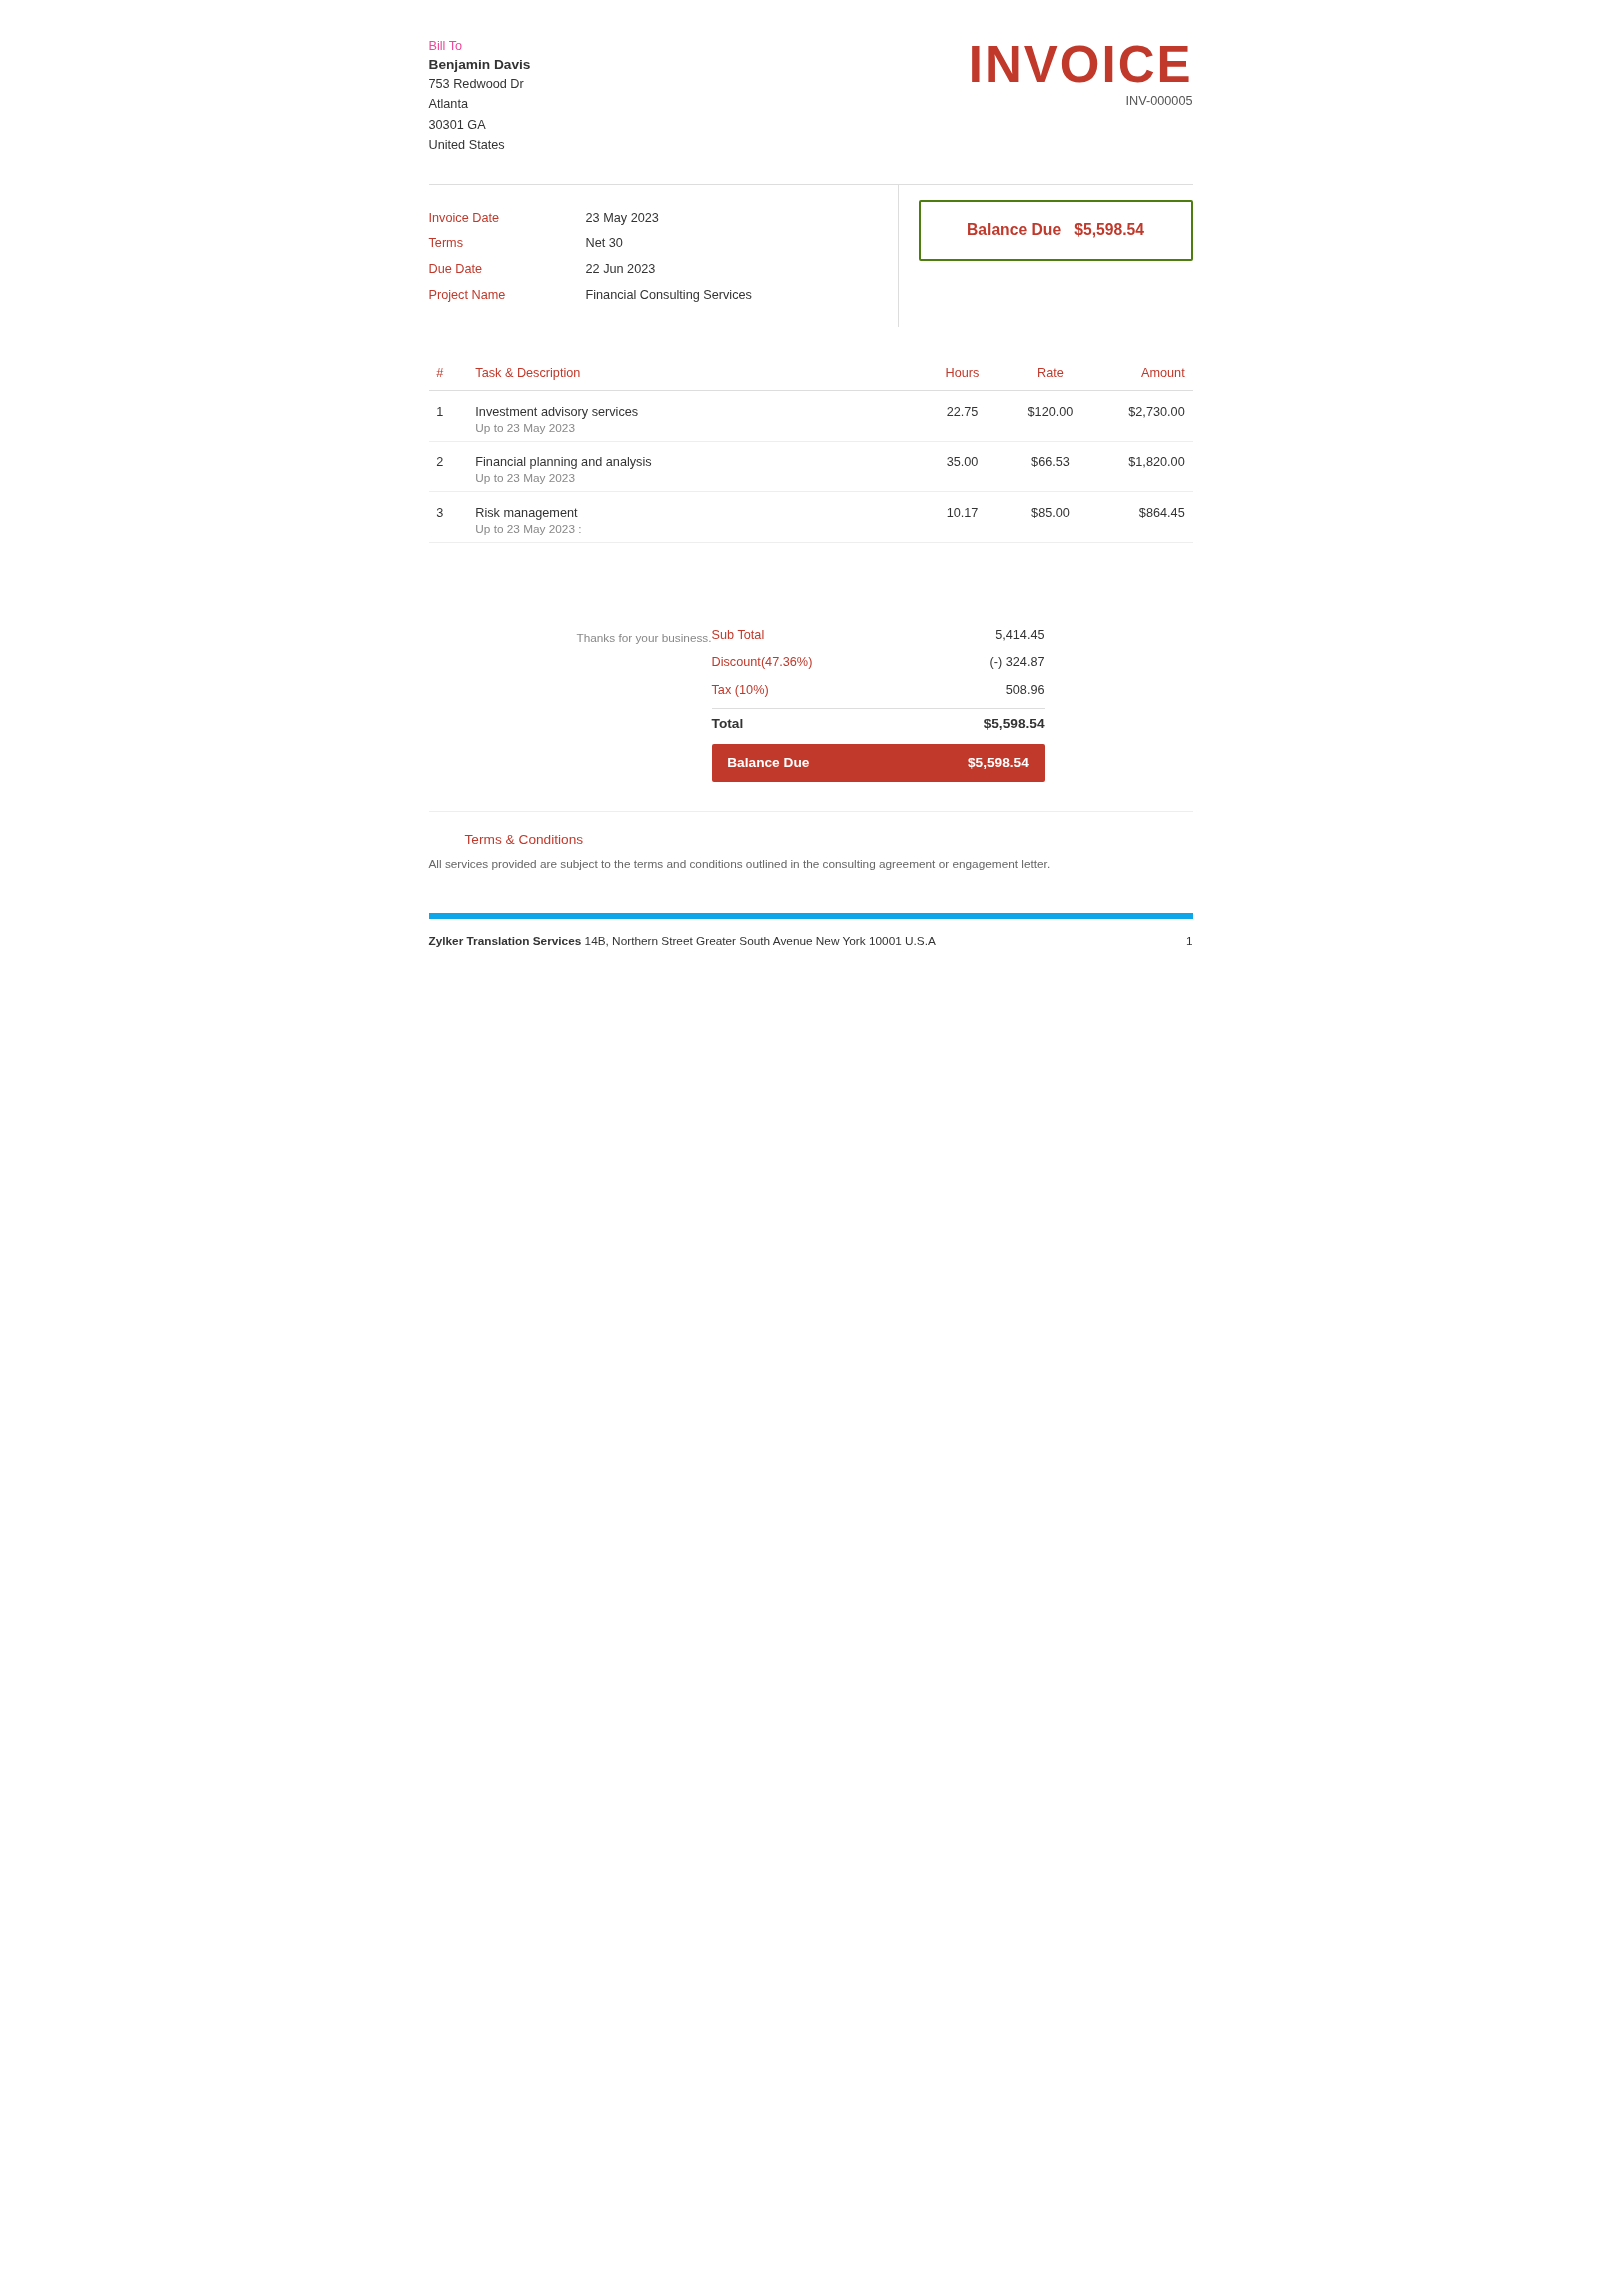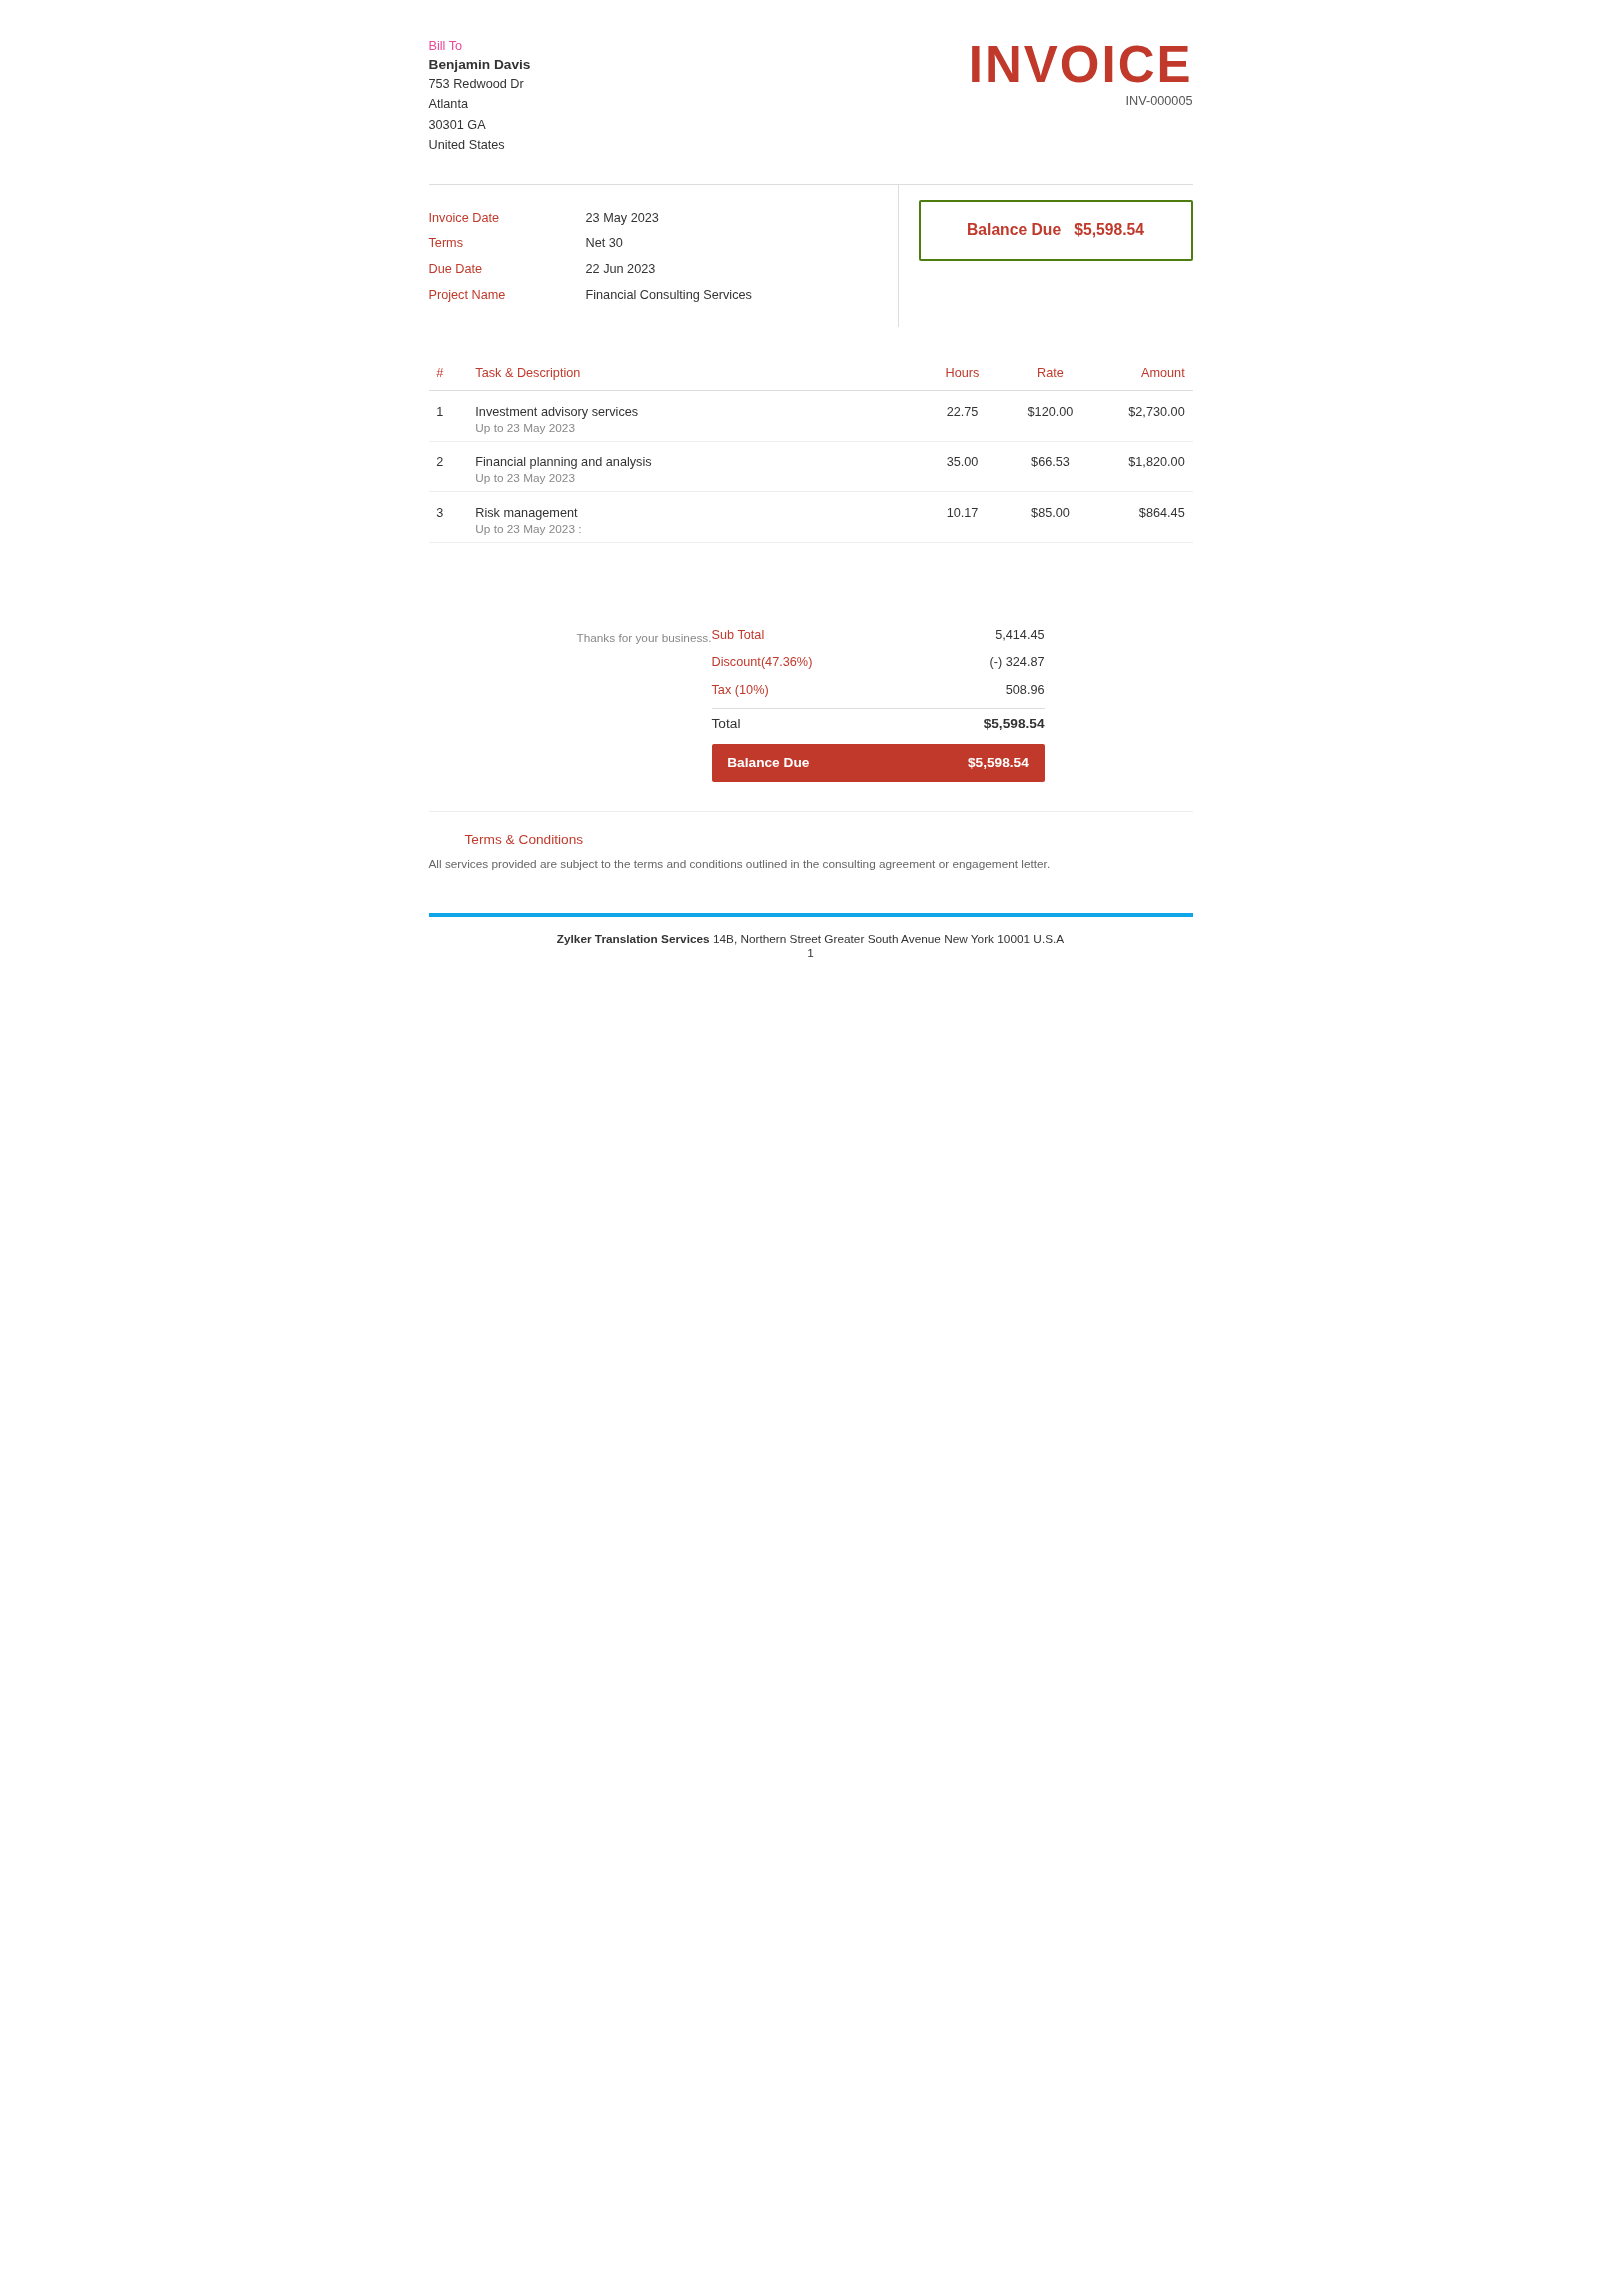--- a/index.html
+++ b/index.html
@@ -158,21 +158,21 @@
     .totals-label { color: #c0392b; }
     .totals-value { color: #333; }
     .totals-total-row {
       display: flex;
       justify-content: space-between;
       padding: 6.9px 0;
       font-size: 13.7px;
       border-top: 1px solid #ddd;
       margin-top: 3.9px;
     }
-    .totals-total-label { font-weight: normal; color: #333; }
+    .totals-total-label { font-weight: bold; color: #333; }
     .totals-total-value { font-weight: bold; color: #333; }
     .balance-due-row {
       display: flex;
       justify-content: space-between;
       padding: 11.8px 15.7px;
       background: #c0392b;
       margin-top: 5.9px;
       border-radius: 2px;
     }
     .balance-due-row-label { color: #fff; font-weight: bold; font-size: 13.7px; }
@@ -189,25 +189,24 @@
       margin-left: 36px;
     }
     .terms-text {
       font-size: 11.8px;
       color: #666;
       line-height: 1.6;
     }
     .page-footer {
       margin-top: 39px;
       padding-top: 15.7px;
-      border-top: 4px solid #0ea5e9;
+      border-top: 6px solid #0ea5e9;
       display: flex;
       justify-content: space-between;
       align-items: center;
-      flex-direction: column;
     }
     .footer-company {
       font-size: 11.8px;
       color: #333;
     }
     .footer-company strong {
       font-weight: bold;
     }
     .footer-page {
       font-size: 11.8px;

